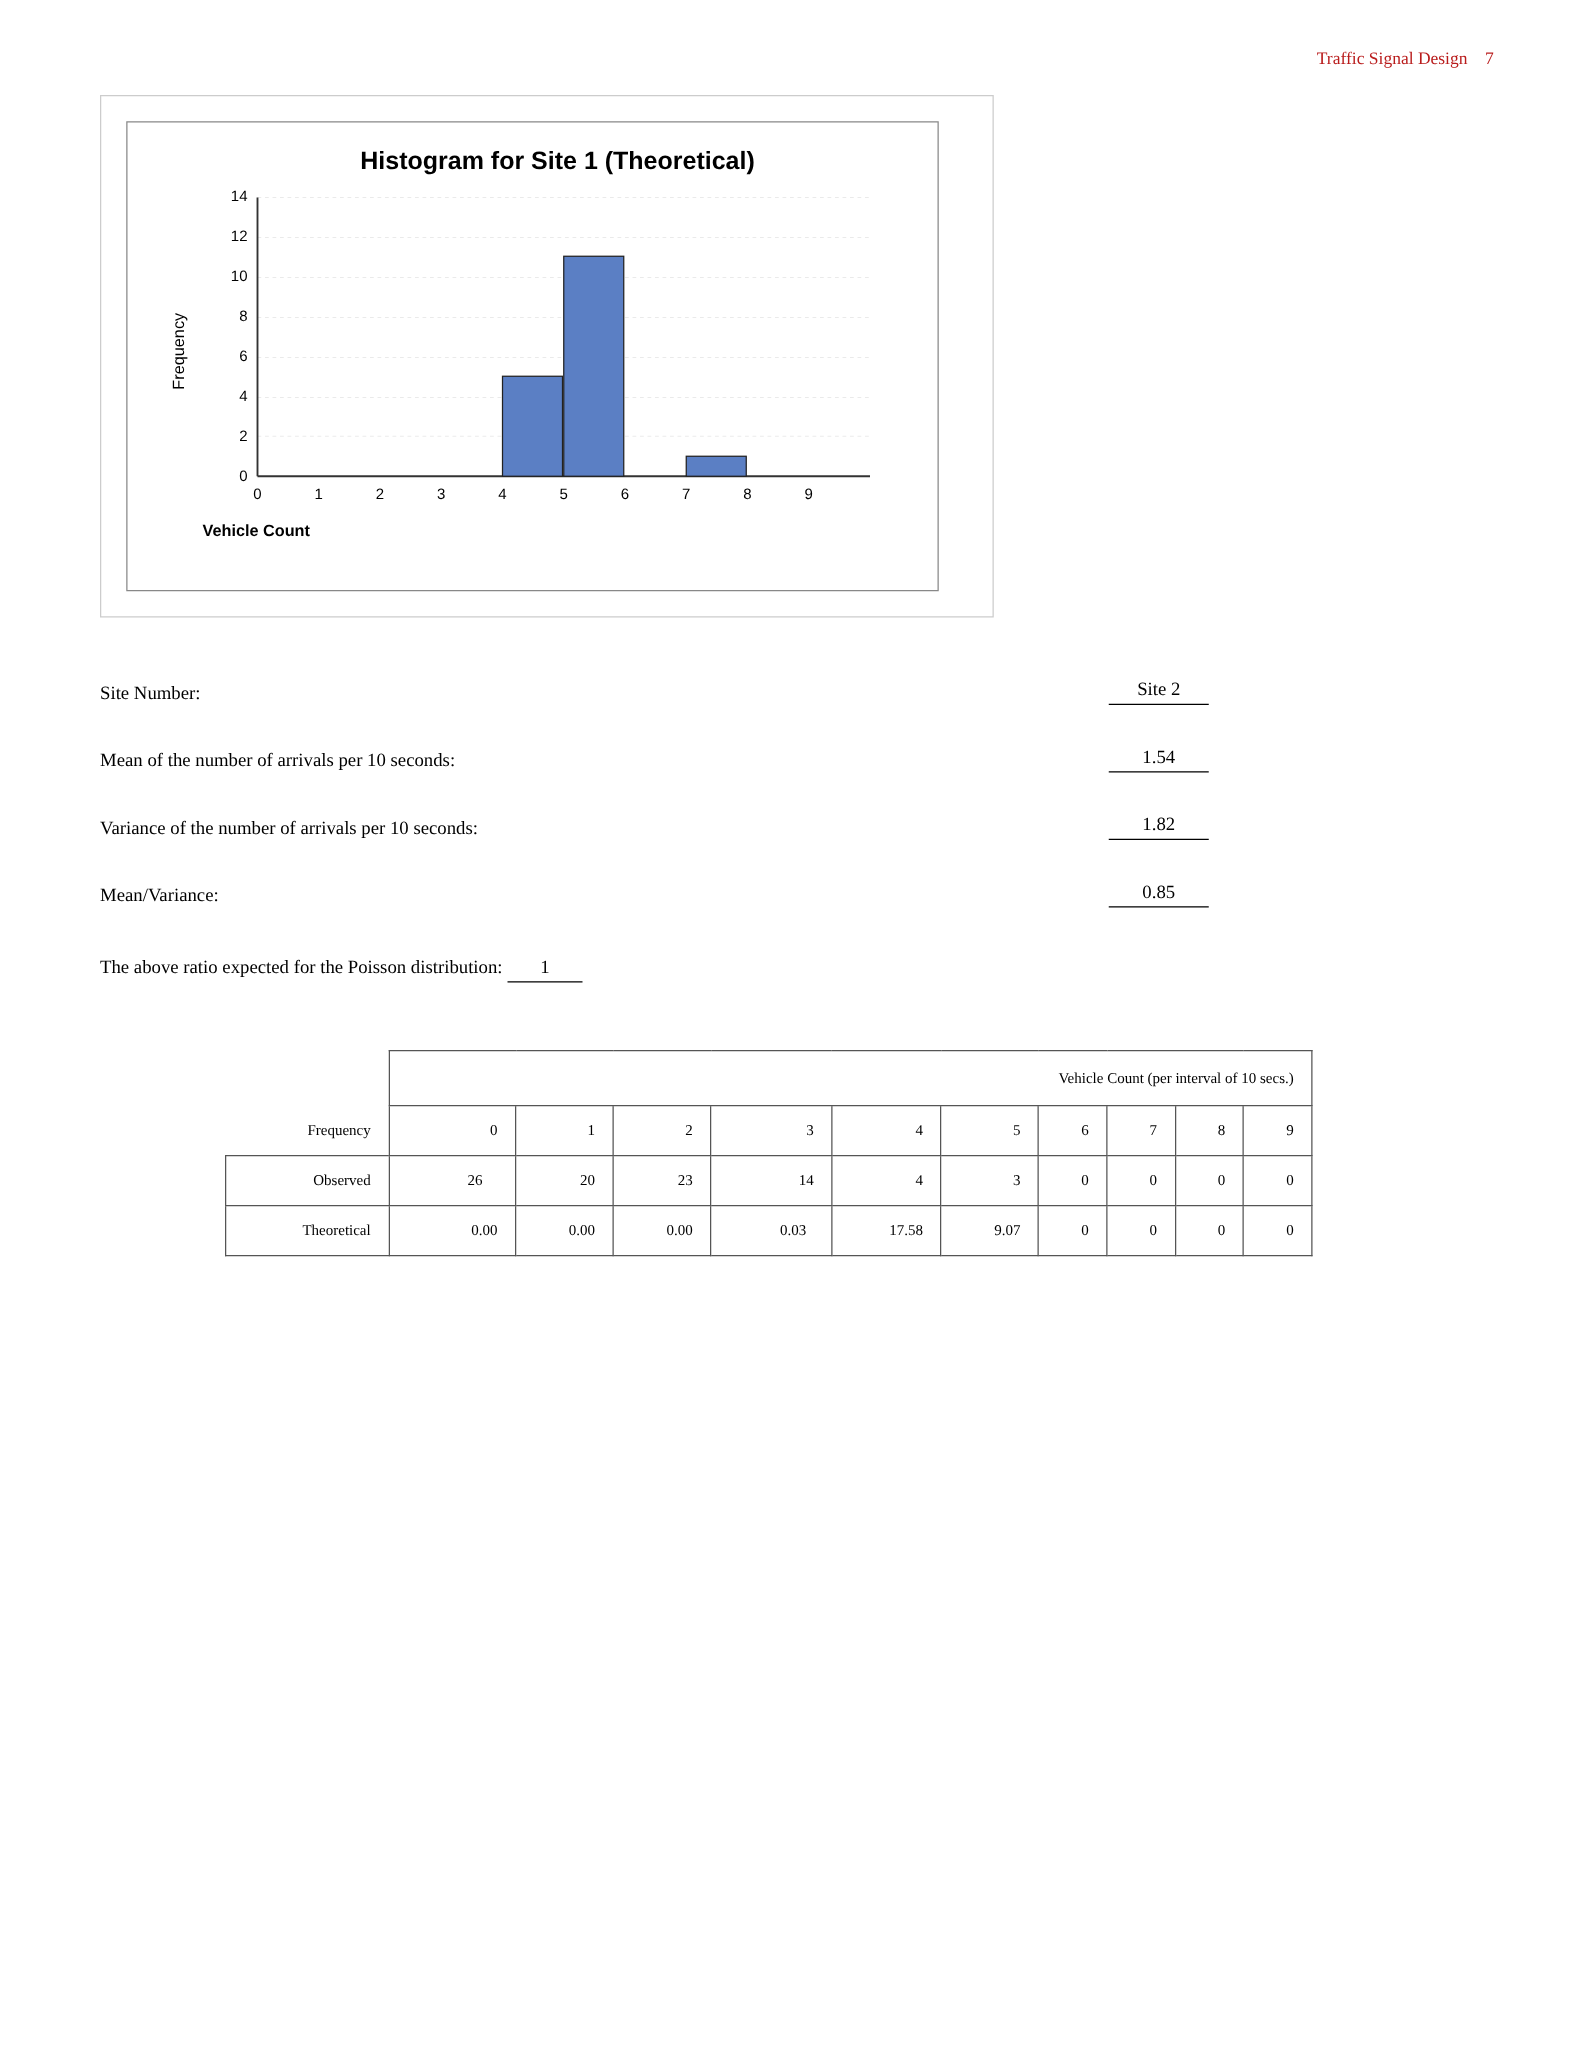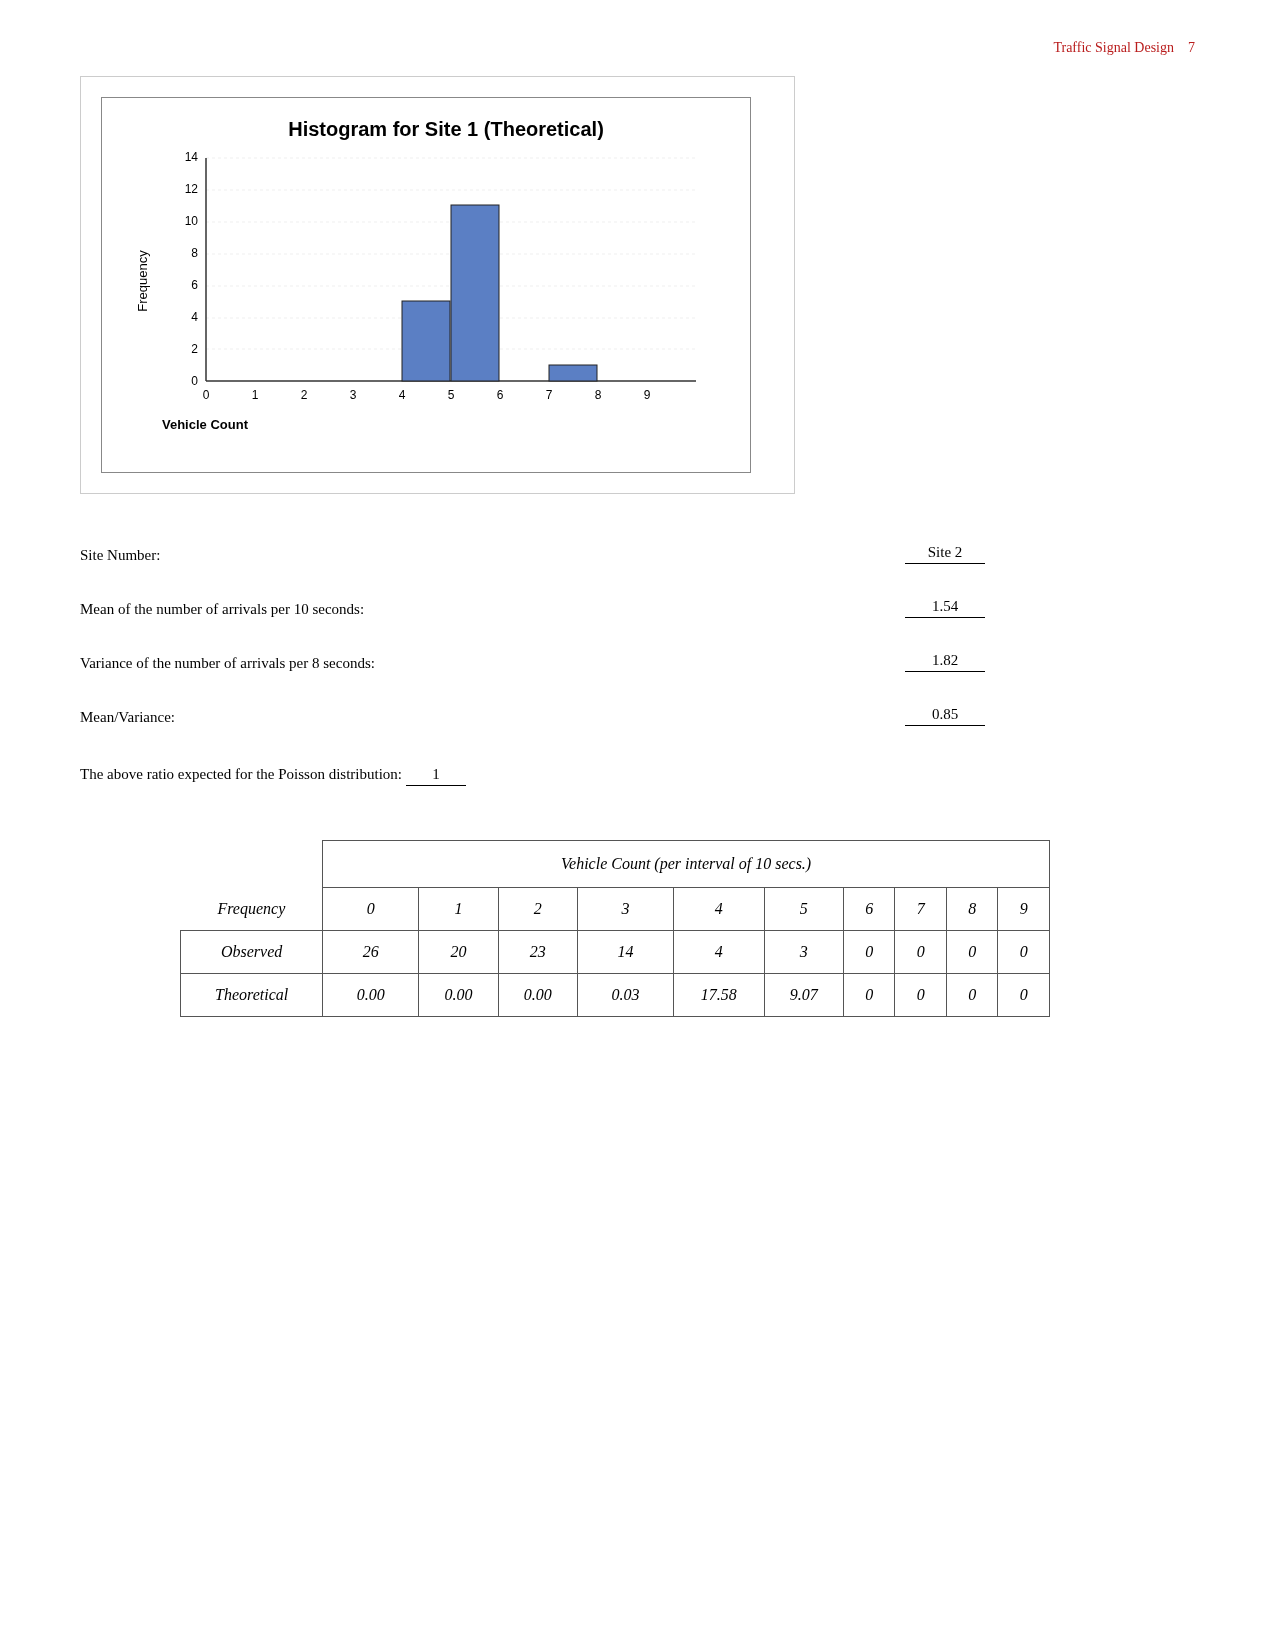--- a/index.html
+++ b/index.html
@@ -71,21 +71,21 @@
     svg.histogram {
       width: 100%;
       height: 260px;
     }
 
     
     .info-section {
       margin-bottom: 14px;
       display: flex;
       align-items: flex-end;
-      gap: 10px;
+      gap: 28px;
     }
 
     .info-label {
       font-size: 15px;
     }
 
     .info-value {
       border-bottom: 1px solid #000;
       min-width: 80px;
       text-align: center;
@@ -118,24 +118,23 @@
 
     table.data-table {
       border-collapse: collapse;
       width: 870px;
     }
 
     table.data-table th,
     table.data-table td {
       border: 1px solid #555;
       padding: 12px 14px;
-      font-size: 16px;
-      text-align: center;
+      font-size: 12px;
+      text-align: right;
       vertical-align: middle;
-      font-style: italic;
     }
 
     .freq-label-cell {
       border: none !important;
       vertical-align: middle;
       padding-left: 0;
       font-size: 14px;
     }
 
     .row-label-cell {
@@ -215,21 +214,21 @@
   <div class="info-section">
     <span class="info-label">Mean of the number of arrivals per 10 seconds:</span>
     <span class="info-spacer"></span>
     <span class="info-value">1.54</span>
     <span style="min-width:200px;"></span>
   </div>
 
   <div style="height:20px;"></div>
 
   <div class="info-section">
-    <span class="info-label">Variance of the number of arrivals per 8 seconds:</span>
+    <span class="info-label">Variance of the number of arrivals per 10 seconds:</span>
     <span class="info-spacer"></span>
     <span class="info-value">1.82</span>
     <span style="min-width:200px;"></span>
   </div>
 
   <div style="height:20px;"></div>
 
   <div class="info-section">
     <span class="info-label">Mean/Variance:</span>
     <span class="info-spacer"></span>

